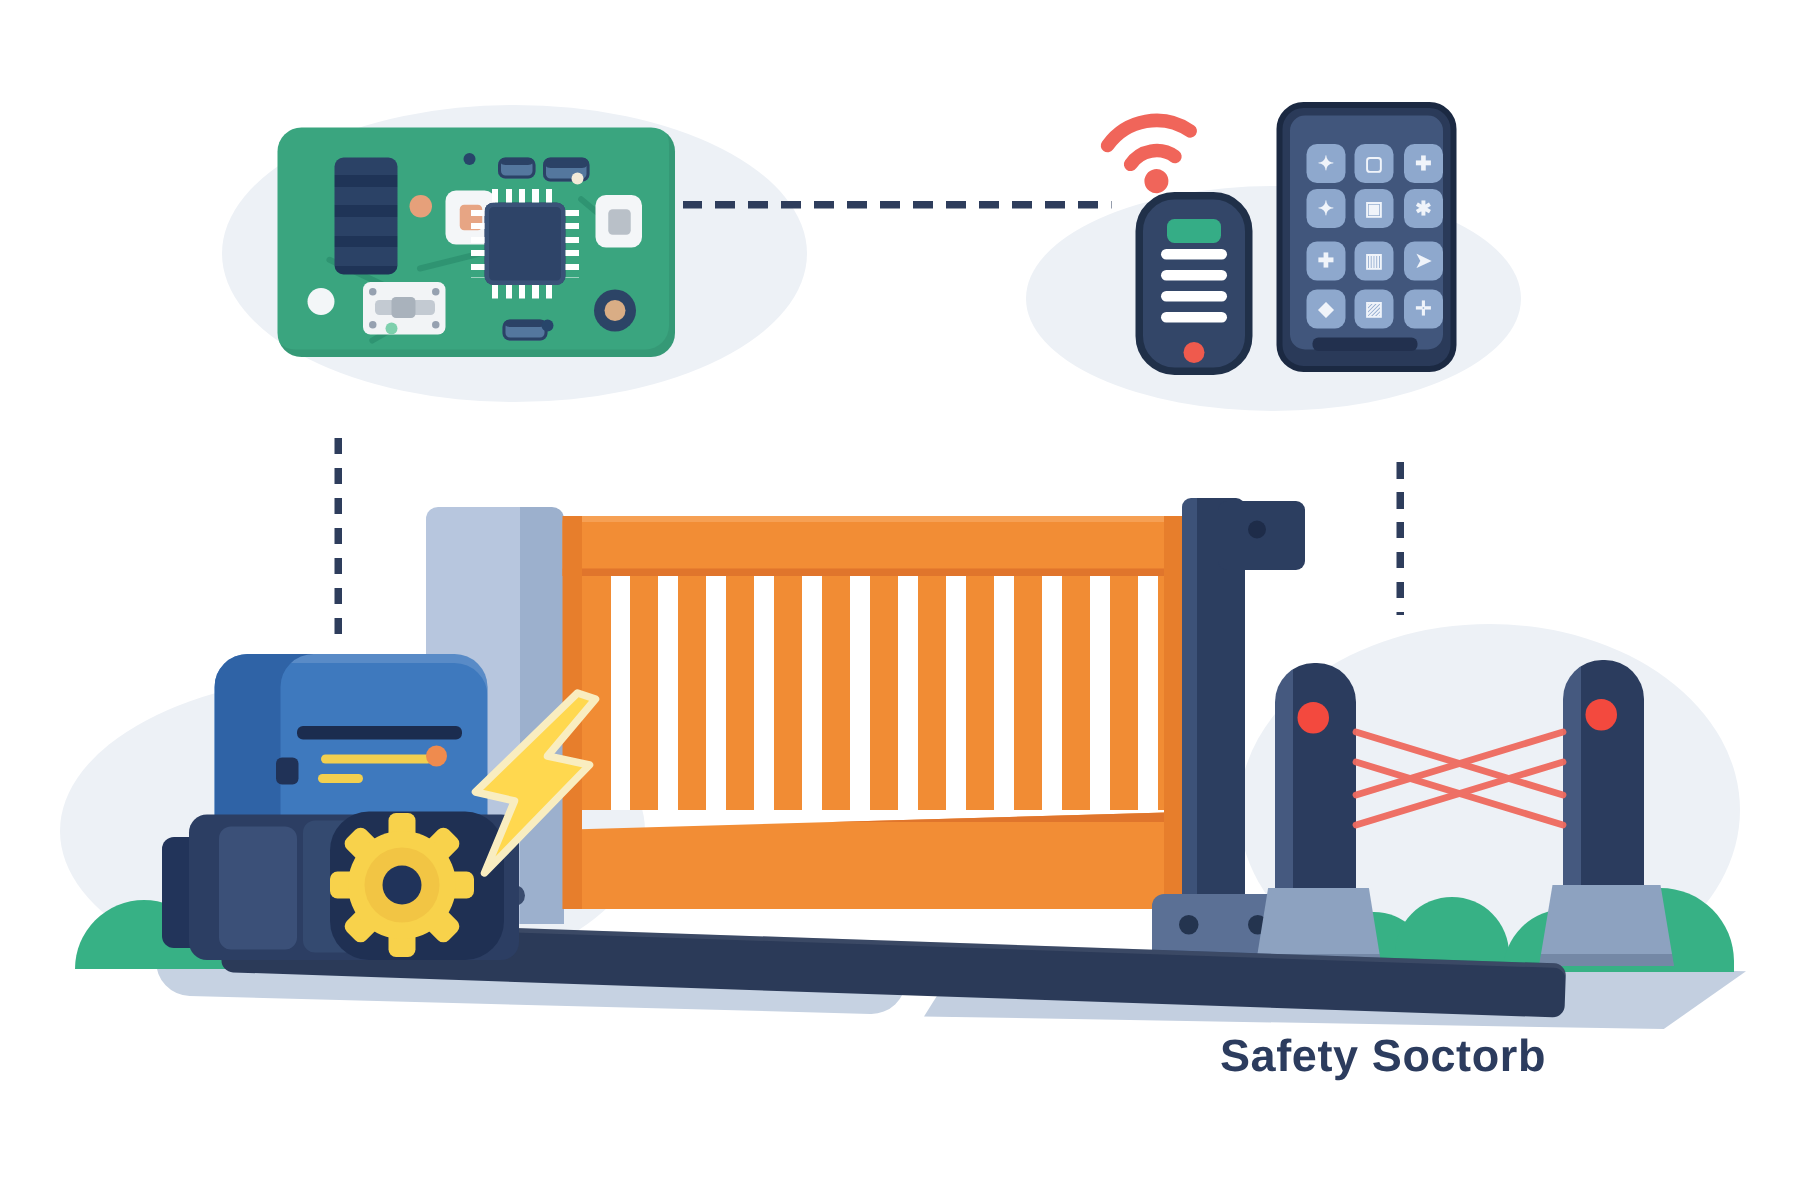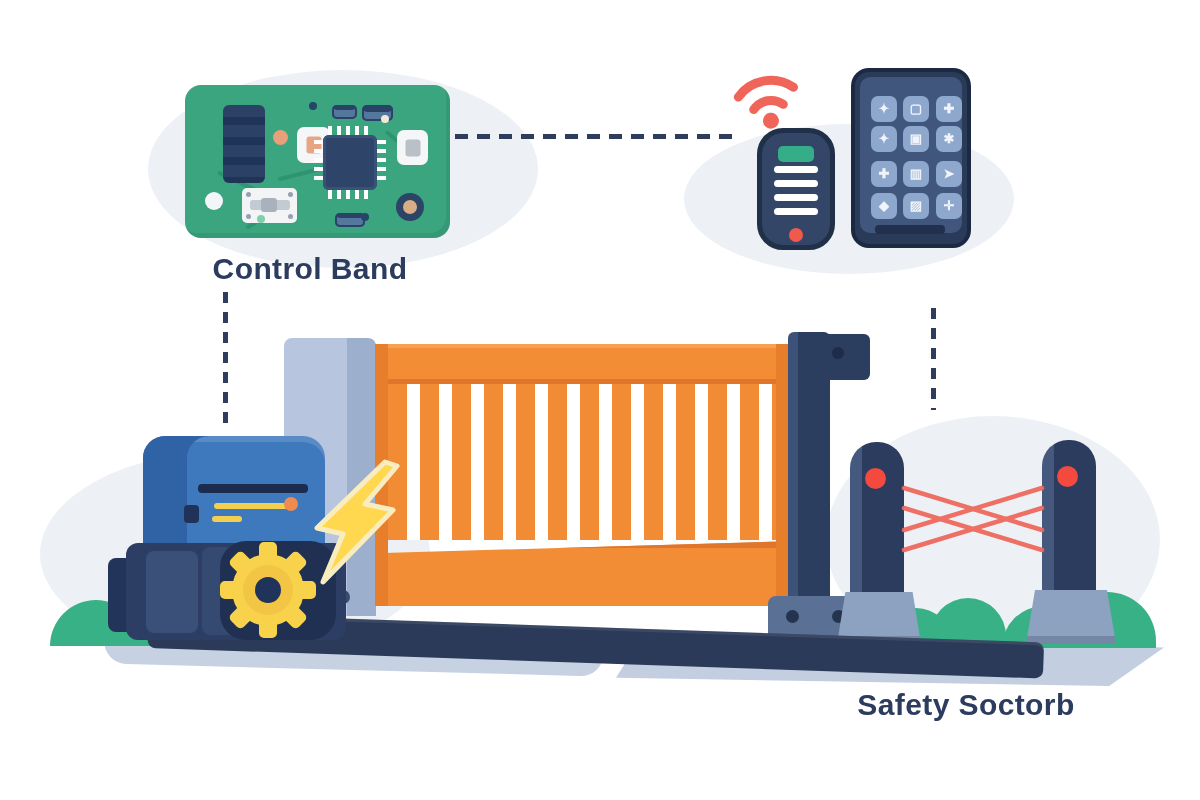--- a/index.html
+++ b/index.html
@@ -174,21 +174,20 @@
     </div>
     <div id="mount-hole"></div>
     <div id="round-comp">
       <div class="core"></div>
     </div>
     <div class="speck" style="left:72px; top:130px; width:8px; height:8px; background:#7ed0ad;"></div>
     <div class="speck" style="left:196px; top:30px; width:8px; height:8px; background:#f2ead8;"></div>
     <div class="speck" style="left:124px; top:17px; width:8px; height:8px; background:#27456a;"></div>
     <div class="speck" style="left:176px; top:128px; width:8px; height:8px; background:#27456a;"></div>
   </div>
-  <div class="label" style="left:310px; top:252px;">Control Band</div>
 
   <svg class="abs" style="left:726px; top:64px; z-index:5;" width="84" height="70" viewBox="0 0 84 70">
     <g transform="rotate(-10 42 40)" fill="none" stroke="#f0655a" stroke-width="9" stroke-linecap="round">
       <path d="M 27,43 A 21,21 0 0 1 57,43"></path>
       <path d="M 14,28 A 40,40 0 0 1 70,28"></path>
       <circle cx="42" cy="57" r="8" fill="#f0655a" stroke="none"></circle>
     </g>
   </svg>
   <div class="abs" id="remote">
     <div class="btn"></div>
@@ -273,15 +272,15 @@
   <svg id="lasers-svg" width="150" height="84" viewBox="0 0 150 84">
     <g stroke="#ef6a5e" stroke-width="4.5" stroke-linecap="round" opacity="0.95">
       <line x1="6" y1="10" x2="144" y2="52"></line>
       <line x1="6" y1="52" x2="144" y2="10"></line>
       <line x1="6" y1="30" x2="144" y2="72"></line>
       <line x1="6" y1="72" x2="144" y2="30"></line>
     </g>
   </svg>
   <div class="sensor-base" style="left:837px; top:592px; width:84px; height:52px;"></div>
   <div class="sensor-base" style="left:1026px; top:590px; width:90px; height:54px;"></div>
-  <div class="label" style="left:966px; top:688px;">Safety Soctorb</div>
+  <div class="label" style="left:922px; top:688px;">Safety Soctorb</div>
 
 </div>
 
 </body></html>

